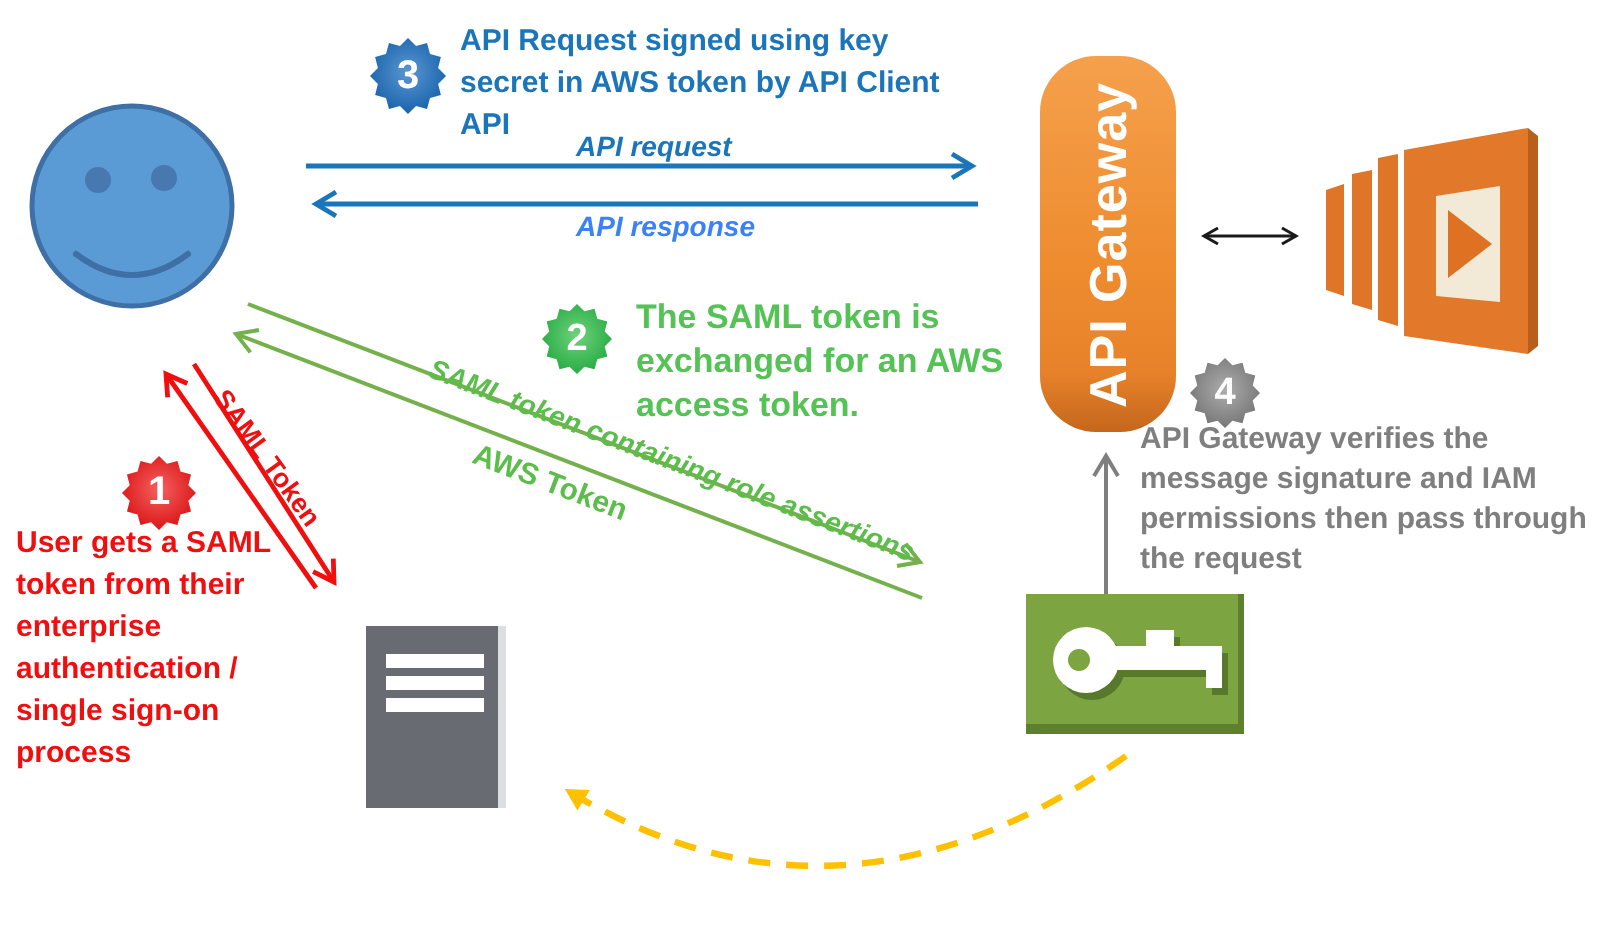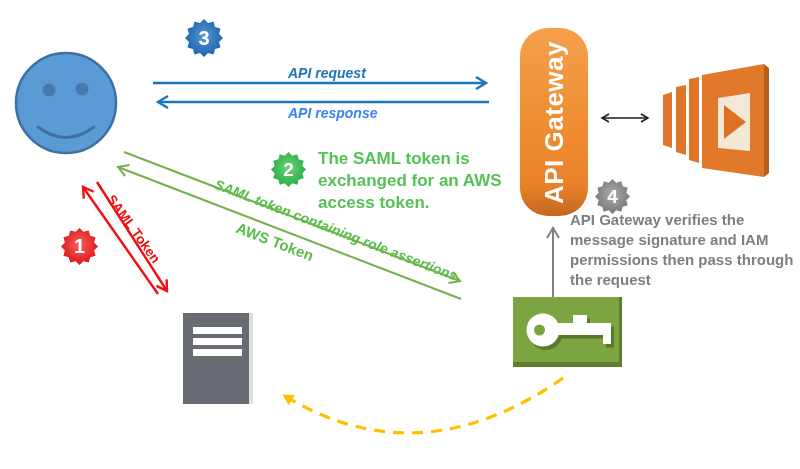--- a/index.html
+++ b/index.html
@@ -159,21 +159,23 @@
   <div class="badge badge-2">
       <span>2</span>
     </div>
   <div class="badge badge-3">
       <span>3</span>
     </div>
   <div class="badge badge-4">
       <span>4</span>
     </div>
 
+  <div class="step-text step1-text">User gets a SAML token from their enterprise authentication / single sign-on process</div>
   <div class="step-text step2-text">The SAML token is exchanged for an AWS access token.</div>
+  <div class="step-text step3-text">API Request signed using key secret in AWS token by API Client API</div>
   <div class="step-text step4-text">API Gateway verifies the message signature and IAM permissions then pass through the request</div>
 
   <div class="flow-label lbl-api-request">API request</div>
   <div class="flow-label lbl-api-response">API response</div>
   <div class="flow-label lbl-saml-assertions">SAML token containing role assertions</div>
   <div class="flow-label lbl-aws-token">AWS Token</div>
   <div class="flow-label lbl-saml-token">SAML Token</div>
 
 </div>
 

